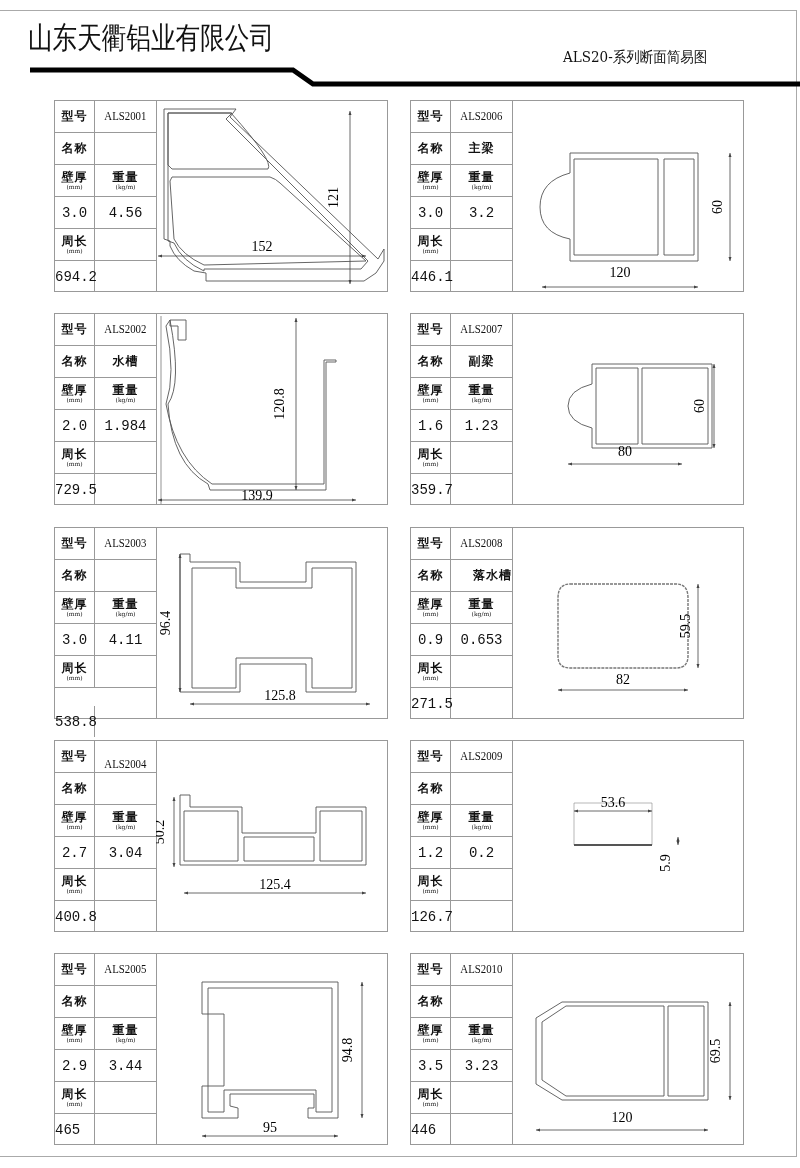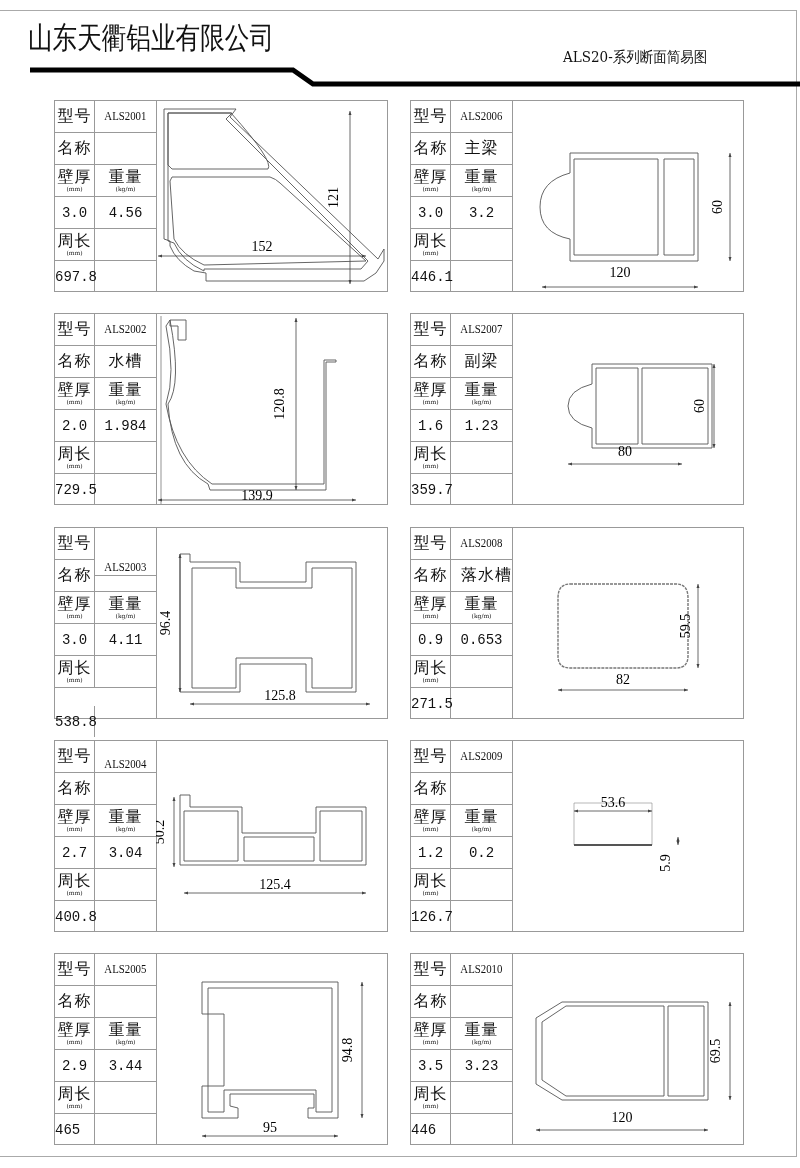--- a/index.html
+++ b/index.html
@@ -6,21 +6,21 @@
   body{width:800px;height:1168px;position:relative;overflow:hidden;font-family:"DejaVu Serif","Liberation Serif",serif;color:#111;}
   .frame{position:absolute;left:0;top:10px;width:797px;height:1147px;border:1.5px solid #aaa;border-left:none;box-sizing:border-box;}
   .company{position:absolute;left:28px;top:18px;font-size:30px;letter-spacing:0px;transform:scaleX(0.82);transform-origin:left top;white-space:nowrap;font-family:"DejaVu Sans","Liberation Sans",sans-serif;font-weight:300;}
   .subtitle{position:absolute;left:563px;top:48px;font-size:15px;transform:scaleX(0.9);transform-origin:left top;white-space:nowrap;}
   .hline{position:absolute;}
   .card{position:absolute;width:334px;height:192px;border:1px solid #999;box-sizing:border-box;background:#fff;}
   .tbl{position:absolute;left:0;top:0;width:101px;height:100%;border-right:1px solid #999;}
   .cell{position:absolute;box-sizing:border-box;border-bottom:1px solid #999;display:flex;align-items:center;justify-content:center;font-size:14px;}
   .c1{left:0;width:40px;border-right:1px solid #999;}
   .c2{left:40px;width:61px;}
-  .lbl{font-size:16px;letter-spacing:1px;}
+  .lbl{font-size:12px;letter-spacing:1px;font-weight:bold;}
   .lblwrap{display:flex;flex-direction:column;align-items:center;line-height:1;}
   .unit{font-size:6px;margin-top:1px;}
   .model{font-size:12px;font-family:"Liberation Serif",serif;transform:scaleX(0.9);}
   .val{font-size:14px;font-family:"Liberation Mono","DejaVu Sans Mono",monospace;}
   .draw{position:absolute;left:101px;top:0;width:232px;height:190px;}
   .draw svg{width:100%;height:100%;}
   .dim{font-family:"Liberation Serif",serif;font-size:14px;}
 </style>
 </head>
 <body>
@@ -73,21 +73,21 @@
 
       <div class="cell c1" style="top:128px;height:32px;">
         <span class="lblwrap">
             <span class="lbl">周长</span>
             <span class="unit">(mm)</span>
           </span>
       </div>
       <div class="cell c2" style="top:128px;height:32px;"></div>
 
       <div class="cell c1" style="top:160px;height:31px;border-bottom:none;justify-content:flex-start;">
-          <span class="val">697.8</span>
+          <span class="val">694.2</span>
         </div>
       <div class="cell c2" style="top:160px;height:31px;border-bottom:none;"></div>
     </div>
     <div class="draw"><svg viewBox="0 0 232 190">
           <path d="M8,8 L80,8 L74,16 L222,158 L228,148 L228,160 L220,172 L208,180 L50,180 L50,172 L38,170 Q20,160 14,145 L14,140 L8,138 Z" fill="none" stroke="#555" stroke-width="0.9"></path>
         <path d="M12,12 L76,12 L70,18 L212,160 L205,168 L48,168 L48,170 Q26,160 18,142 L12,140 Z" fill="none" stroke="#555" stroke-width="0.9"></path>
         <path d="M12,12 L75,12 Q118,60 112,68 L16,68 L12,64 Z" fill="none" stroke="#555" stroke-width="0.9"></path>
         <path d="M16,76 L114,76 Q120,78 124,82 L210,160 L48,164 Q26,154 18,138 L14,80 Z" fill="none" stroke="#555" stroke-width="0.9"></path>
         <line x1="2" y1="155" x2="210" y2="155" stroke="#444" stroke-width="0.8"></line>
           <polygon points="2,155 6,153.5 6,156.5" fill="#444"></polygon>
@@ -160,21 +160,21 @@
           <polygon points="140,4 138.5,8 141.5,8" fill="#444"></polygon>
           <polygon points="140,176 138.5,172 141.5,172" fill="#444"></polygon>
           <text class="dim" x="128" y="90" text-anchor="middle" transform="rotate(-90 128 90)">120.8</text>
         </svg></div>
   </div>
     <div class="card" style="left: 54px; top: 527px;">
     <div class="tbl">
       <div class="cell c1" style="top:0;height:32px;">
           <span class="lbl">型号</span>
         </div>
-      <div class="cell c2" style="top:16px;height:32px;align-items:flex-end;">
+      <div class="cell c2" style="top:0;height:32px;">
           <span class="model">ALS2003</span>
         </div>
 
       <div class="cell c1" style="top:32px;height:32px;">
           <span class="lbl">名称</span>
         </div>
       <div class="cell c2" style="top:32px;height:32px;">
           <span class="lbl"></span>
         </div>
 

